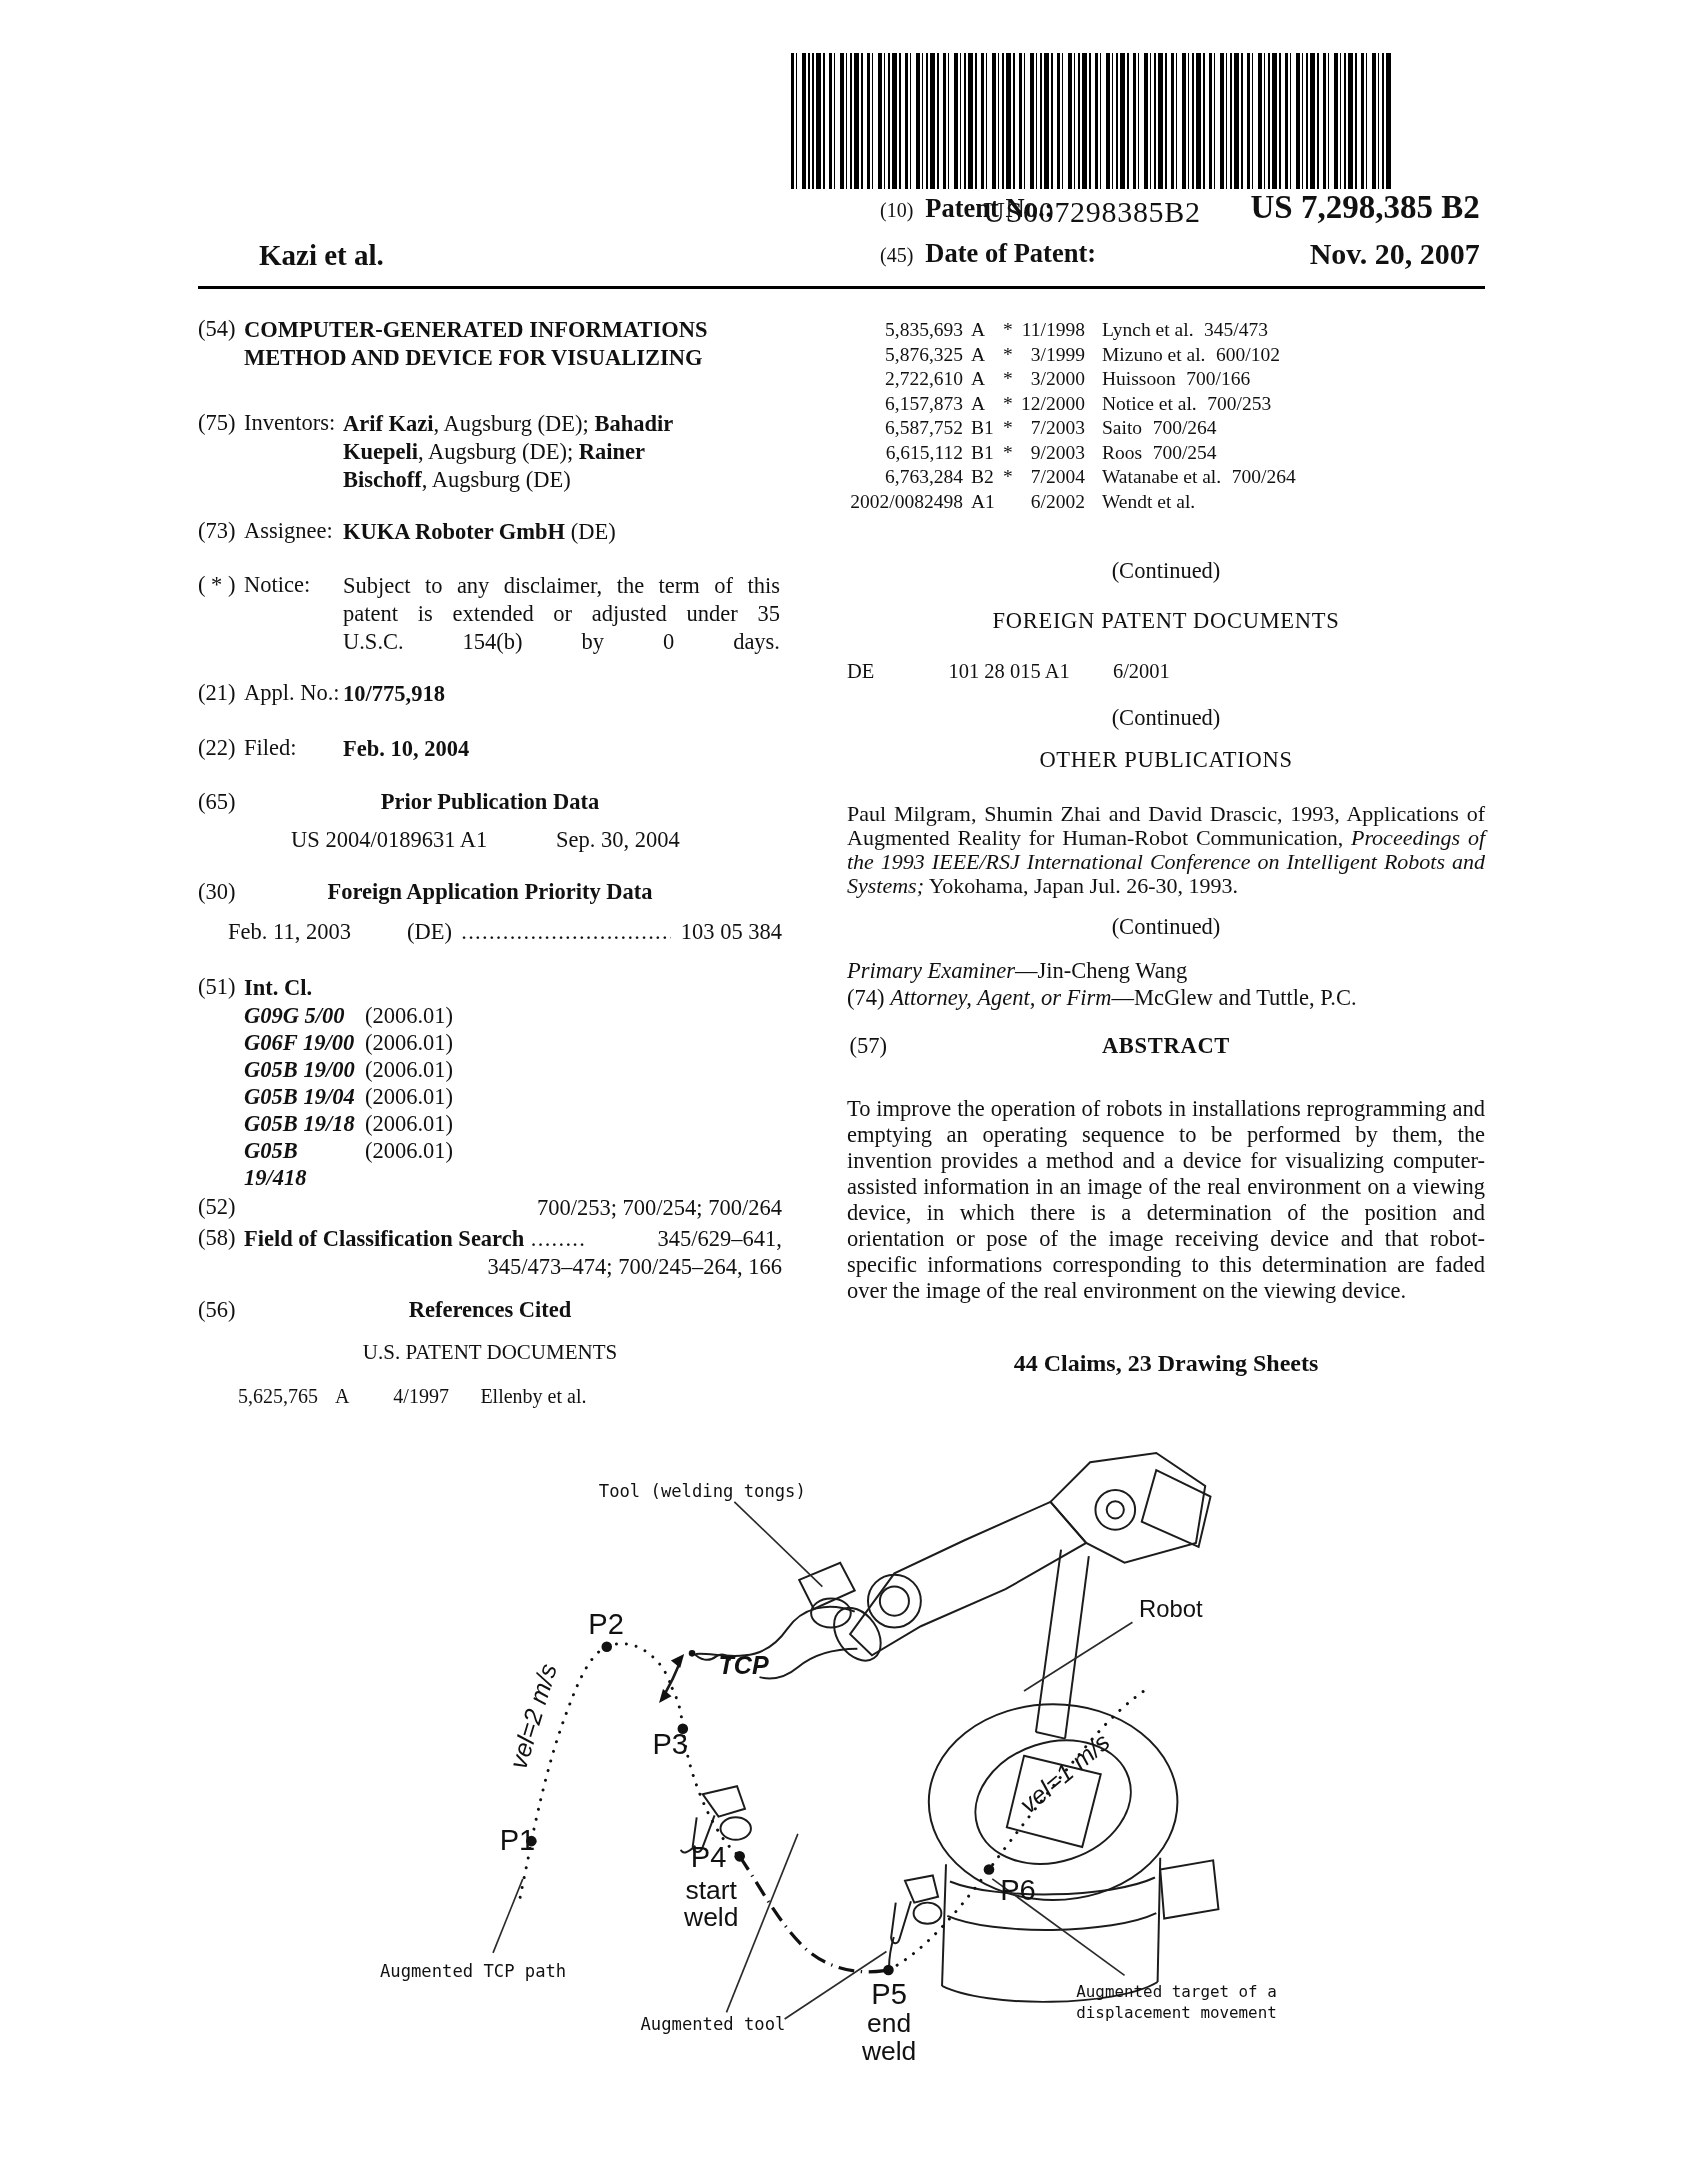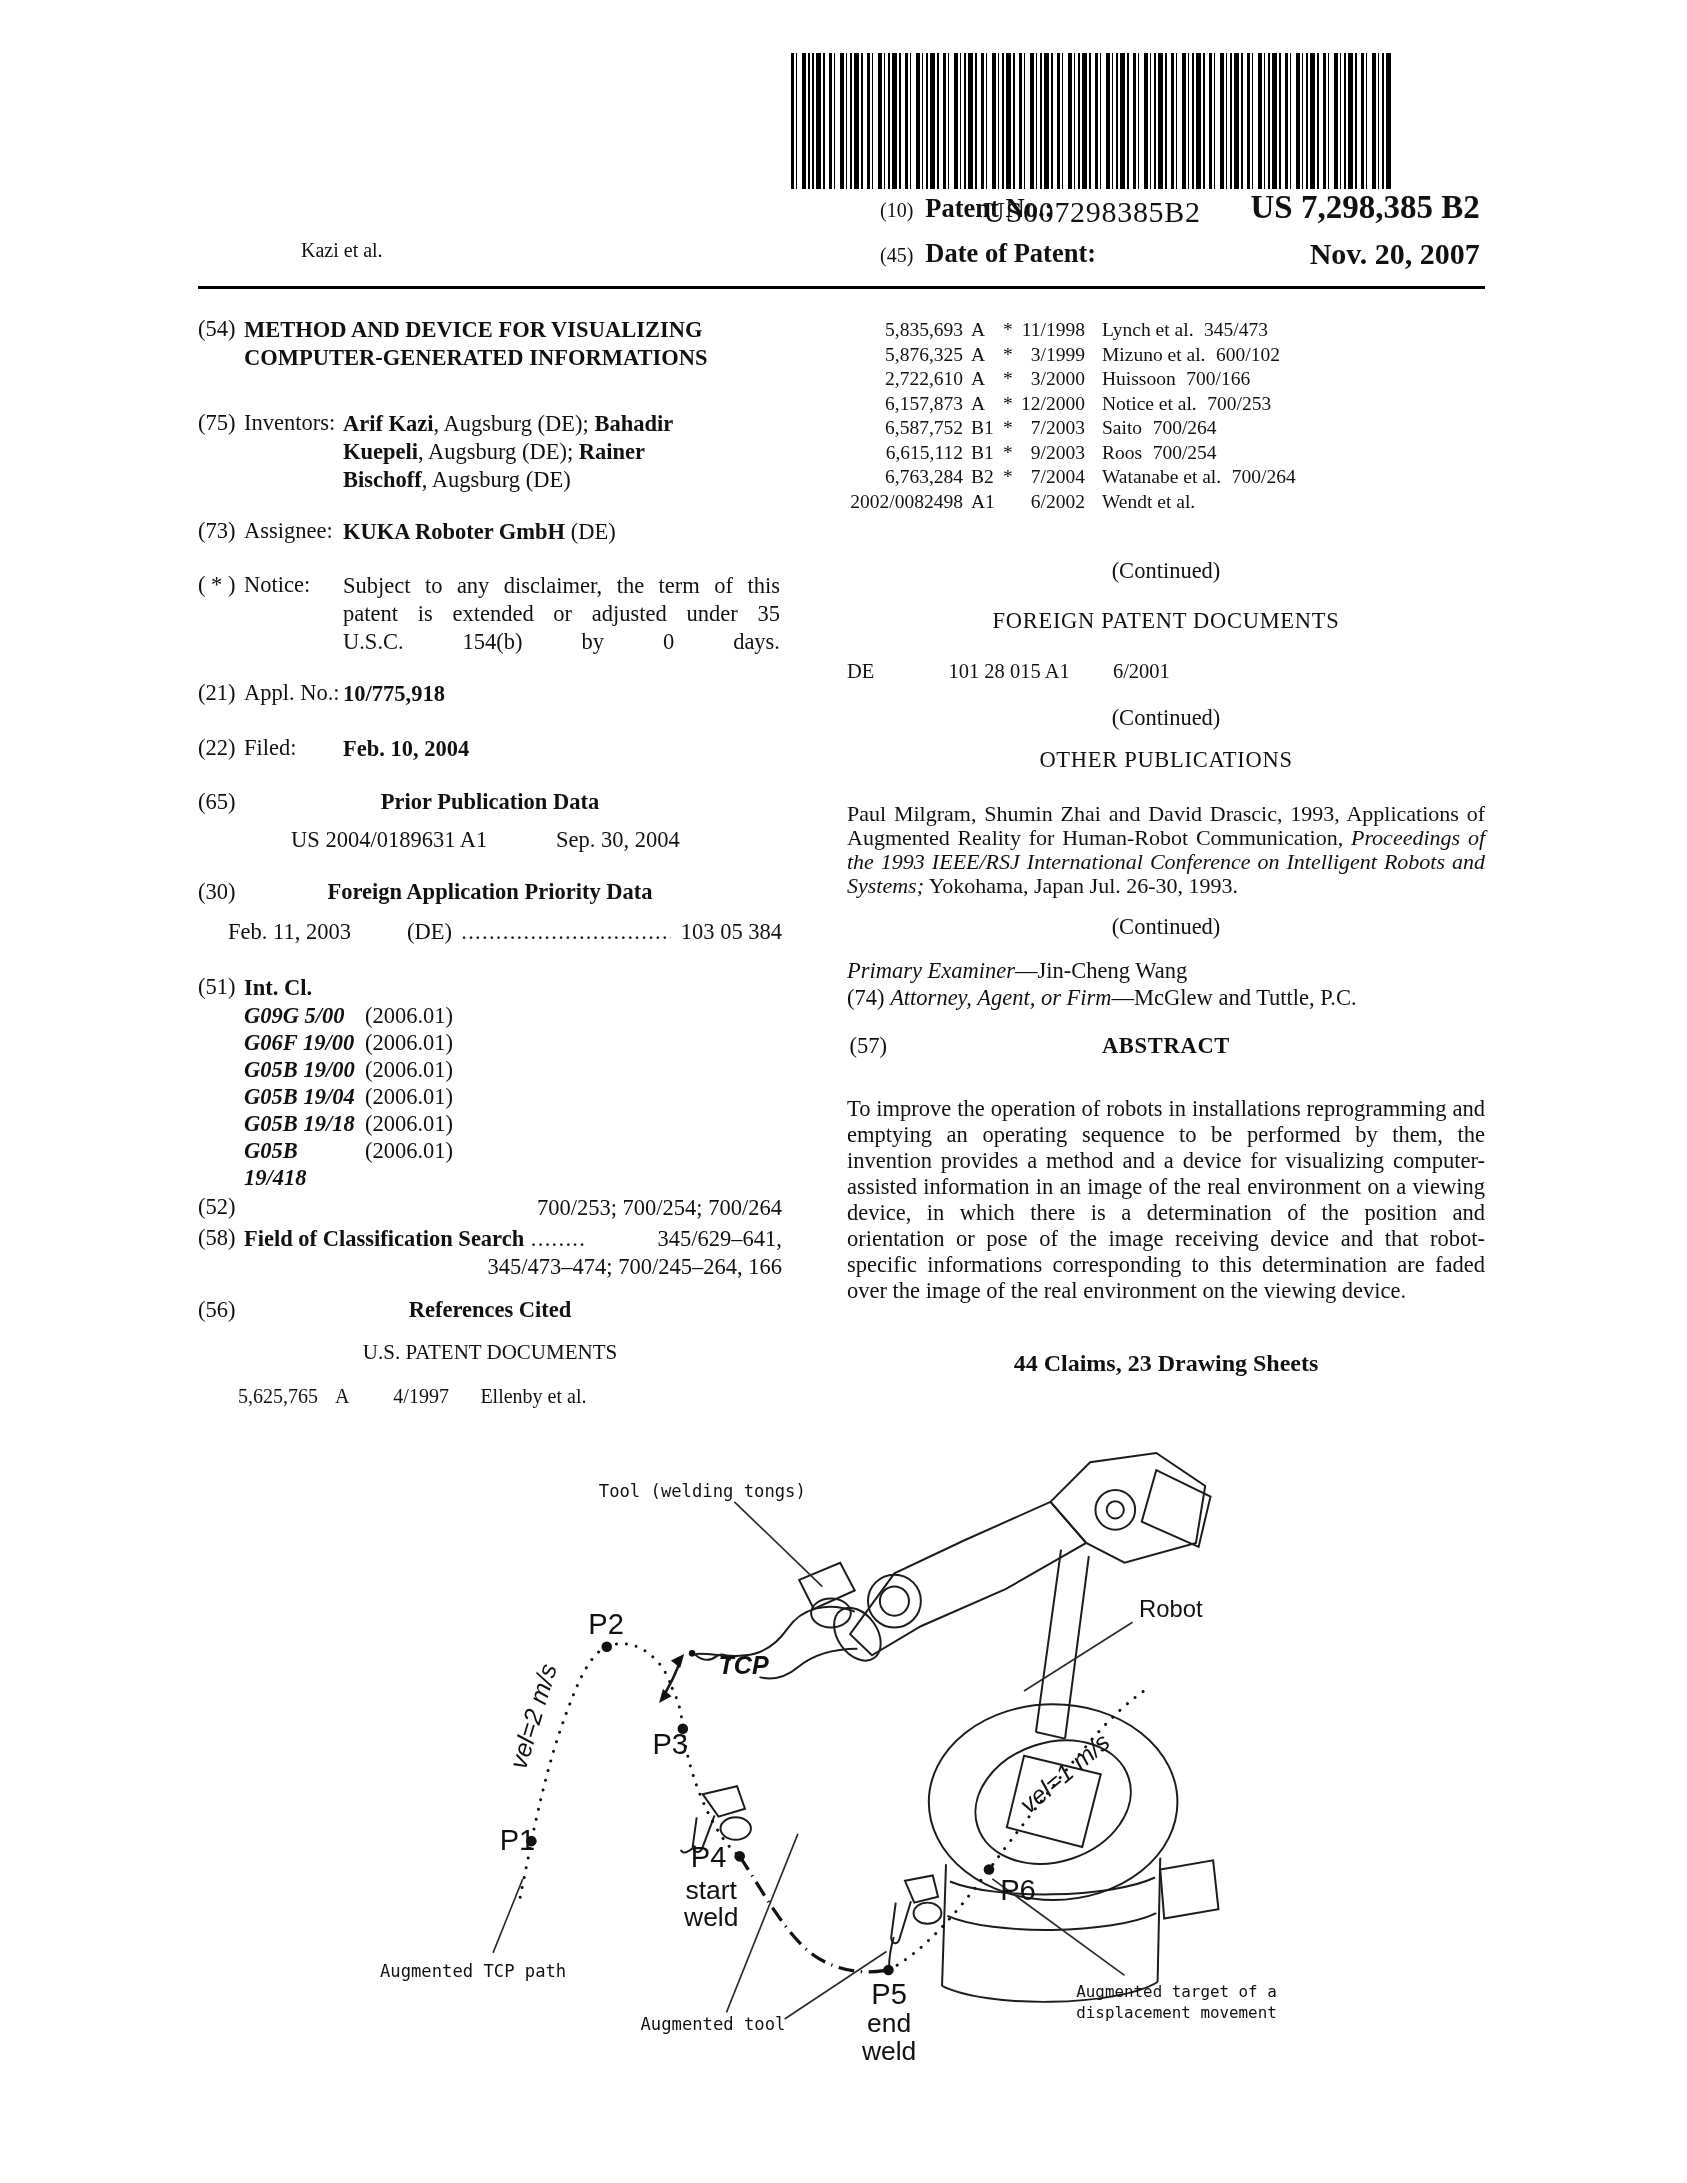--- a/index.html
+++ b/index.html
@@ -17,21 +17,21 @@
         #000 10.6px,#000 15px,#fff 15px,#fff 17px,
         #000 17px,#000 18.5px,#fff 18.5px,#fff 21px,
         #000 21px,#000 23px,#fff 23px,#fff 25px,
         #000 25px,#000 30px,#fff 30px,#fff 32px,
         #000 32px,#000 34px,#fff 34px,#fff 38px);}
   .barcode-text{position:absolute;left:791px;top:195px;width:602px;text-align:center;
     font-size:30px;letter-spacing:0.7px;}
   .h-kind{position:absolute;left:205px;top:187px;}
   .h-kind .paren{font-size:20px;vertical-align:12px;}
   .h-kind .big{font-size:38px;font-weight:bold;margin-left:14.6px;}
-  .h-authors{position:absolute;left:259px;top:239px;font-size:20px;font-weight:normal;margin-left:42px;}
+  .h-authors{position:absolute;left:259px;top:239px;font-size:29px;font-weight:bold;}
   .h-no{position:absolute;left:880px;top:193px;width:605px;}
   .h-no .paren,.h-date .paren{font-size:20px;}
   .h-no .lab,.h-date .lab{font-size:26.5px;font-weight:bold;margin-left:12px;margin-top:36px;}
   .h-no .val{position:absolute;right:5.3px;top:-4px;font-size:33px;font-weight:bold;}
   .h-date{position:absolute;left:880px;top:238px;width:605px;}
   .h-date .val{position:absolute;right:5.3px;top:-1.3px;font-size:30px;font-weight:bold;}
   .rule{position:absolute;left:198px;top:286px;width:1287px;height:2.6px;background:#000;}
 
   
   .col-left{position:absolute;left:198px;top:316px;width:584px;font-size:22.5px;}
@@ -120,22 +120,22 @@
     <span class="val">Nov. 20, 2007</span>
   </div>
   <div class="rule"></div>
 
   <div class="col-left">
 
     <div class="field">
       <span class="fnum">(54)</span>
       <div class="fbody b">
 
-      <div class="line">METHOD AND DEVICE FOR VISUALIZING</div>
-          <div class="line">COMPUTER-GENERATED INFORMATIONS</div>
+      <div class="line">COMPUTER-GENERATED INFORMATIONS</div>
+          <div class="line">METHOD AND DEVICE FOR VISUALIZING</div>
         </div>
     </div>
 
     <div class="field" style="margin-top:38px">
       <span class="fnum">(75)</span>
       <span class="flabel">Inventors:</span>
       <div class="fvalue">
         <div class="line"><span class=" b">Arif Kazi</span><span>, Augsburg (DE); </span><span class=" b">Bahadir</span></div>
         <div class="line"><span class=" b">Kuepeli</span><span>, Augsburg (DE); </span><span class=" b">Rainer</span></div>
         <div class="line"><span class=" b">Bischoff</span><span>, Augsburg (DE)</span></div>

